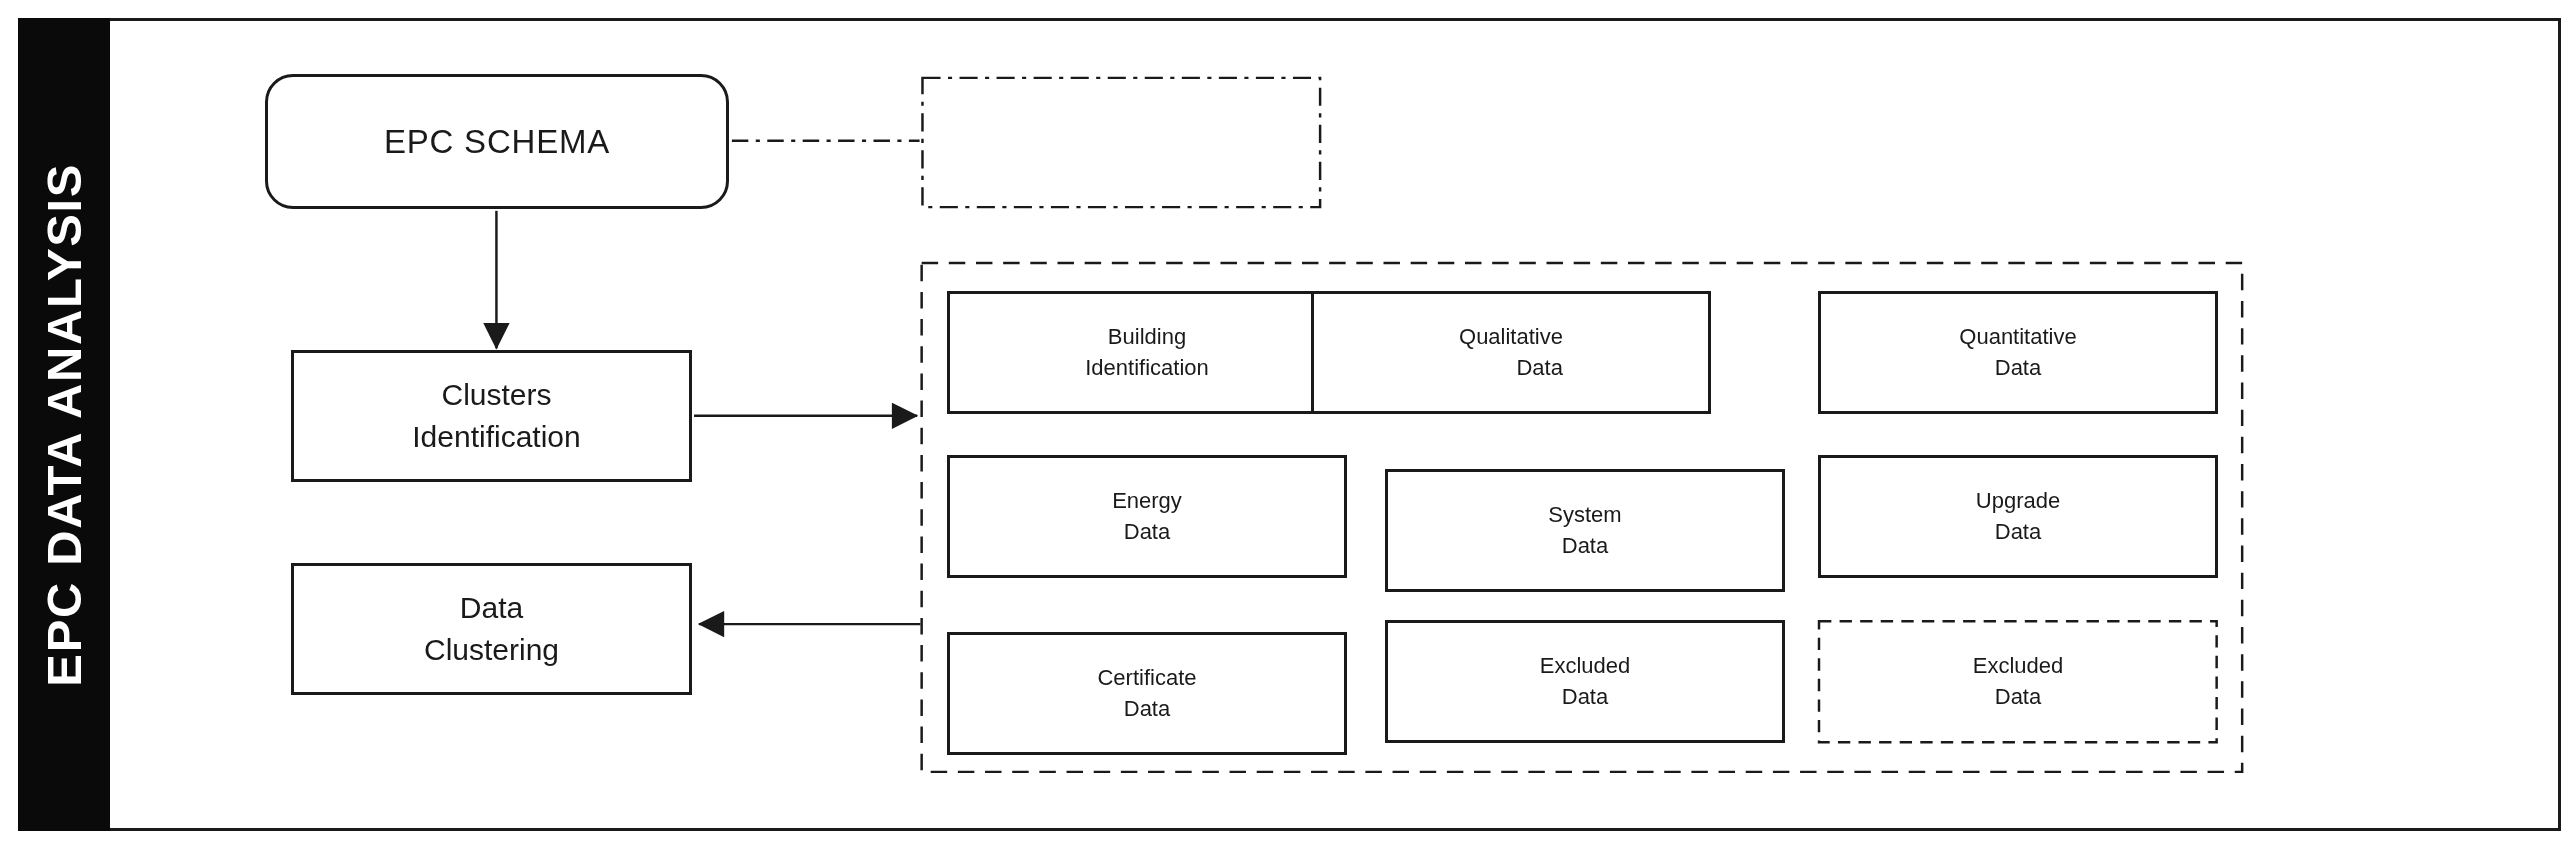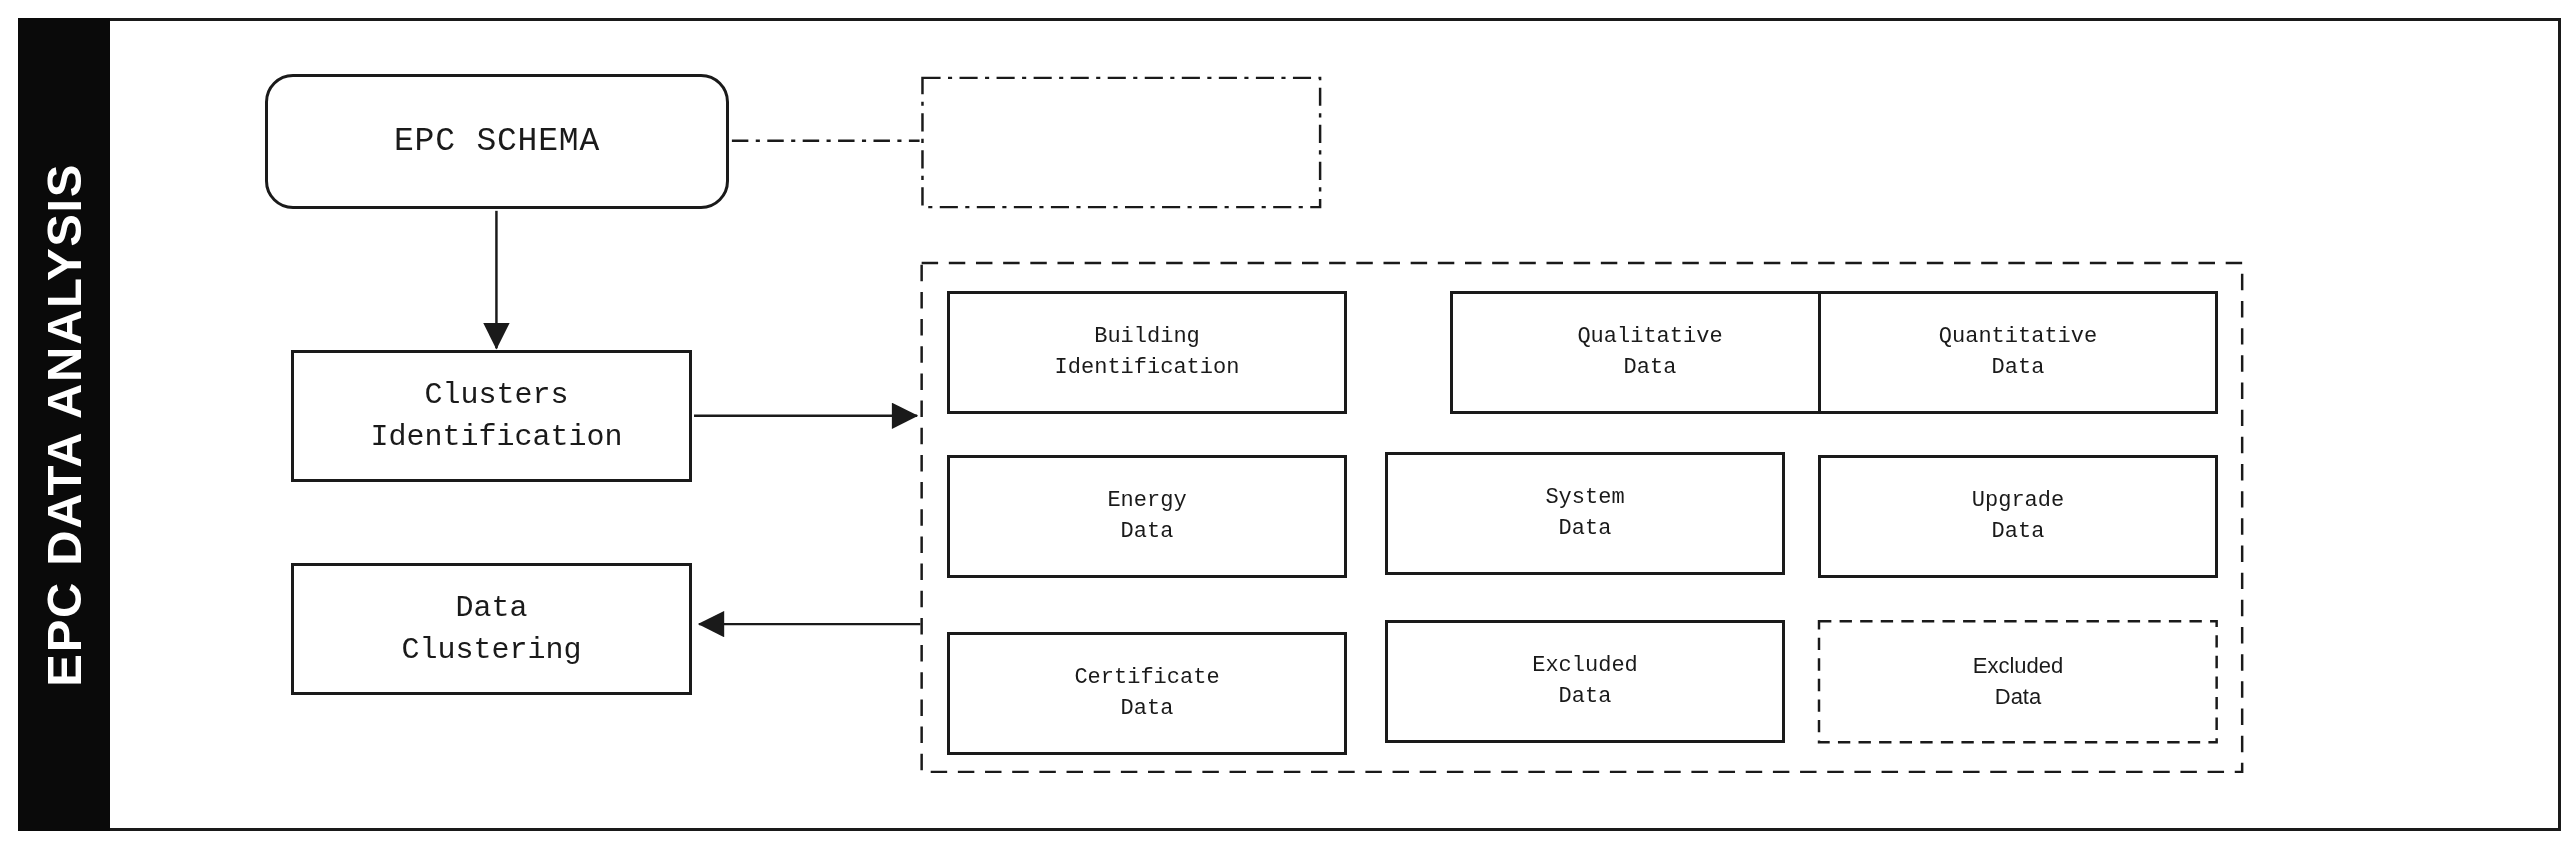--- a/index.html
+++ b/index.html
@@ -54,21 +54,21 @@
     position: absolute;
     box-sizing: border-box;
     background: #ffffff;
     display: flex;
     align-items: center;
     justify-content: center;
     text-align: center;
     color: #1a1a1a;
     white-space: pre-line;
   }
-  .node.solid { border: 3.3px solid #1a1a1a; font-family: Liberation Mono, monospace; }
+  .node.solid { border: 3.3px solid #1a1a1a; }
   .node.borderless { background: transparent; }
 
   .epc-schema {
     left: 265px; top: 74px;
     width: 464px; height: 135px;
     border-radius: 28px;
     font-size: 33px;
     letter-spacing: 0.8px;
   }
   .guideline {
@@ -134,28 +134,28 @@
 
 
   <div class="node solid clusters">Clusters
 Identification</div>
 
   <div class="node solid data-clustering">Data
 Clustering</div>
 
   <div class="node solid grid-cell" style="left:947px; top:291px;">Building
 Identification</div>
-  <div class="node solid grid-cell" style="left:1450px; top:291px;">Qualitative
+  <div class="node solid grid-cell" style="left:1311px; top:291px;text-align:right;">Qualitative
 Data</div>
   <div class="node solid grid-cell" style="left:1818px; top:291px;">Quantitative
 Data</div>
 
   <div class="node solid grid-cell" style="left:947px; top:455px;">Energy
 Data</div>
-  <div class="node solid grid-cell" style="left:1385px; top:452px;text-align:center;">System
+  <div class="node solid grid-cell" style="left:1385px; top:469px;text-align:center;">System
 Data</div>
   <div class="node solid grid-cell" style="left:1818px; top:455px;">Upgrade
 Data</div>
 
   <div class="node solid grid-cell" style="left:947px; top:584px;margin-top:48px;">Certificate
 Data</div>
   <div class="node solid grid-cell" style="left:1385px; top:620px;">Excluded
 Data</div>
   <div class="node borderless grid-cell" style="left:1818px; top:620px;">Excluded
 Data</div>

